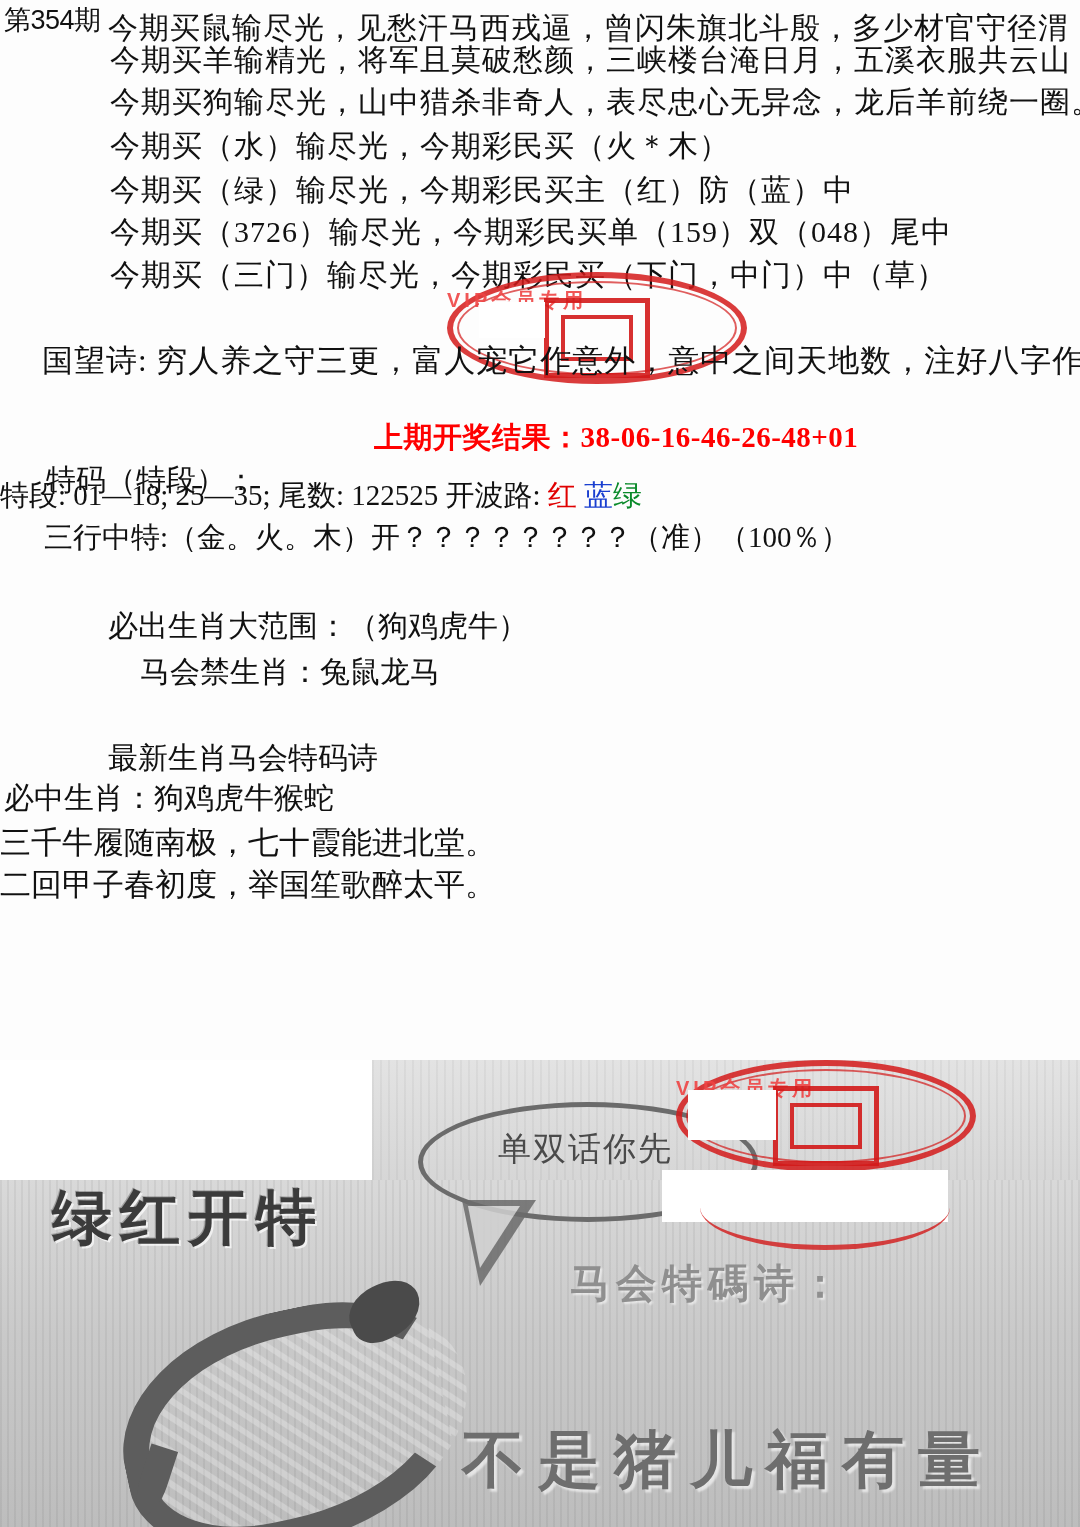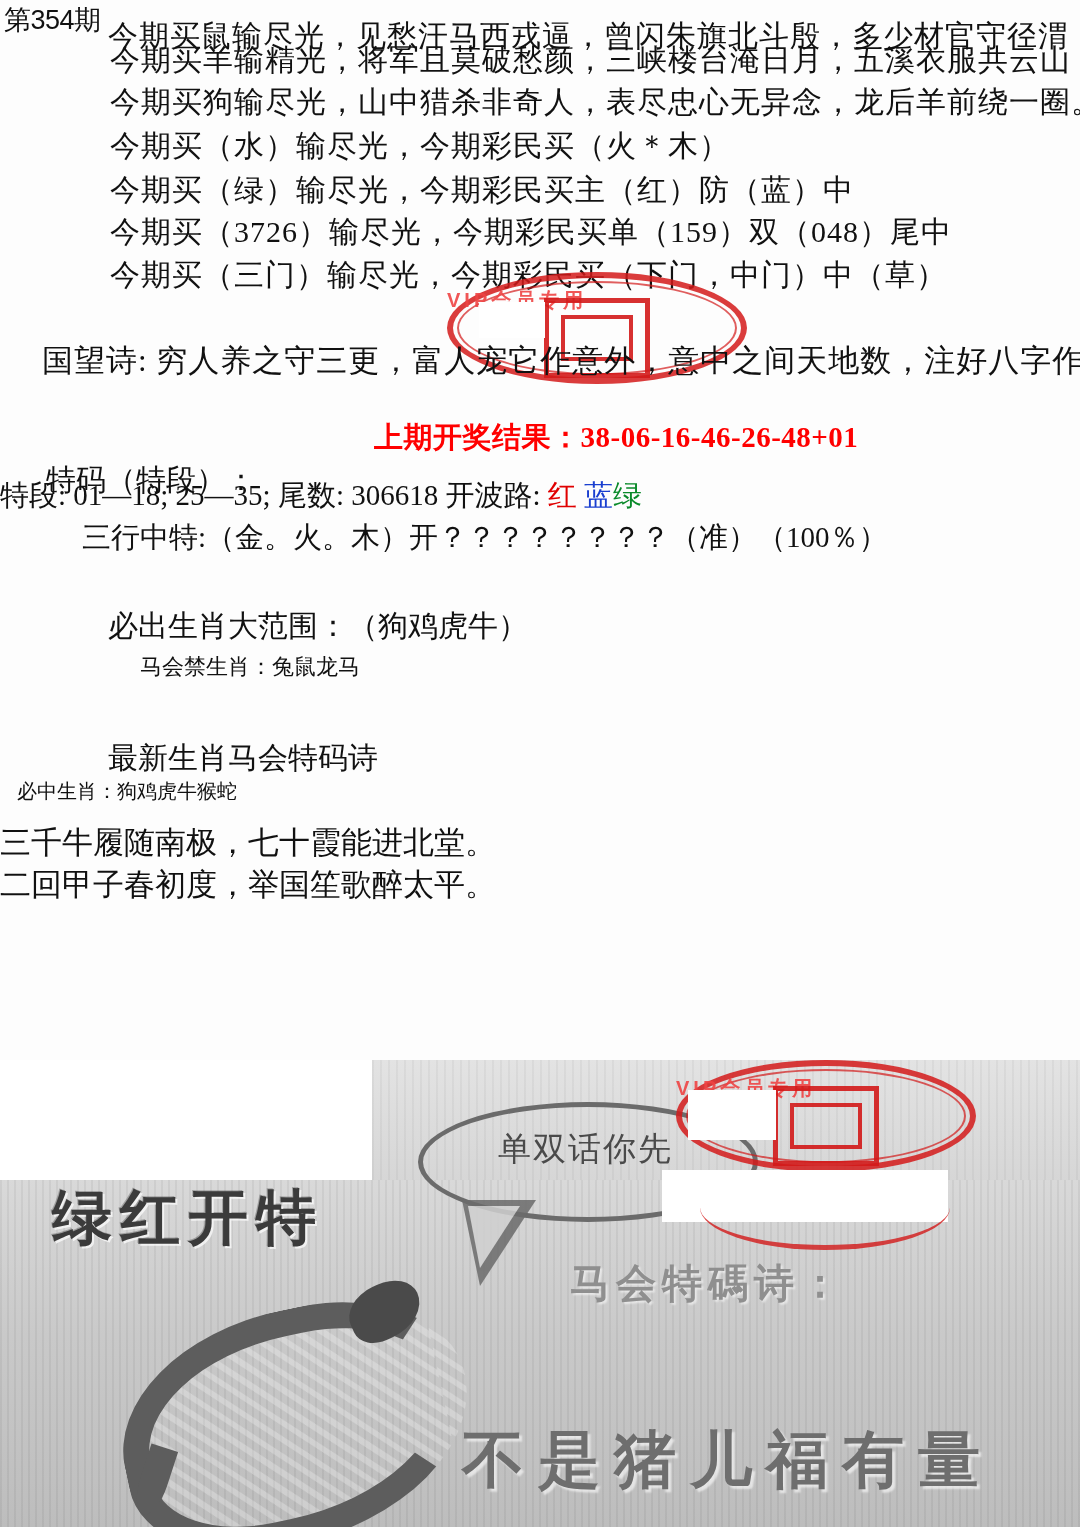--- a/index.html
+++ b/index.html
@@ -40,21 +40,21 @@
     left: 0;
     top: 0;
     width: 1080px;
   }
   .line {
     font-size: 30px;
     line-height: 40px;
     white-space: nowrap;
     letter-spacing: 1px;
   }
-  .l1 { position: absolute; left: 108px; top: 16px; }
+  .l1 { position: absolute; left: 108px; top: 8px; }
   .l2 { position: absolute; left: 110px; top: 40px; }
   .l3 { position: absolute; left: 110px; top: 82px; }
   .l4 { position: absolute; left: 110px; top: 126px; }
   .l5 { position: absolute; left: 110px; top: 170px; }
   .l6 { position: absolute; left: 110px; top: 212px; }
   .l7 { position: absolute; left: 110px; top: 255px; }
 
   .poem-guowang {
     position: absolute;
     left: 42px;
@@ -94,52 +94,51 @@
   .teduan .blue { color: #1a3fd0; }
   .teduan .red  { color: #e00000; }
   .teduan .green{ color: #0a8a2a; }
 
   .sanhang {
     position: absolute;
     left: 44px;
     top: 518px;
     font-size: 29px;
     white-space: nowrap;
-    margin-left: 38px;
   }
 
   
   .zodiac-big {
     position: absolute;
     left: 108px;
     top: 606px;
     font-size: 30px;
     white-space: nowrap;
   }
   .zodiac-ban {
     position: absolute;
     left: 140px;
     top: 652px;
-    font-size: 22px;
+    font-size: 30px;
     white-space: nowrap;
   }
 
   
   .newest-title {
     position: absolute;
     left: 108px;
     top: 738px;
     font-size: 30px;
     white-space: nowrap;
   }
   .must-hit {
     position: absolute;
-    left: 17px;
+    left: 4px;
     top: 778px;
-    font-size: 20px;
+    font-size: 30px;
     white-space: nowrap;
   }
   .pline1 {
     position: absolute;
     left: 0px;
     top: 822px;
     font-size: 31px;
     white-space: nowrap;
   }
   .pline2 {
@@ -445,21 +444,21 @@
 
   <div class="result-line">
     <span>上期开奖结果：</span><span>38-06-16-46-26-48+01</span>
   </div>
 
   <div class="temacode">特码（特段）：</div>
   <div class="teduan">
     <span>特段:</span>
     <span>01—18;  25—35;</span>
     <span>尾数:</span>
-    <span>306618</span>
+    <span>122525</span>
     <span>开波路:</span>
     <span class="red">红</span>
     <span class="blue">蓝</span><span class="green">绿</span>
   </div>
   <div class="sanhang">三行中特:（金。火。木）开？？？？？？？？（准）（100％）</div>
 
   <div class="zodiac-big">必出生肖大范围：（狗鸡虎牛）</div>
   <div class="zodiac-ban">马会禁生肖：兔鼠龙马</div>
 
   <div class="newest-title">最新生肖马会特码诗</div>

